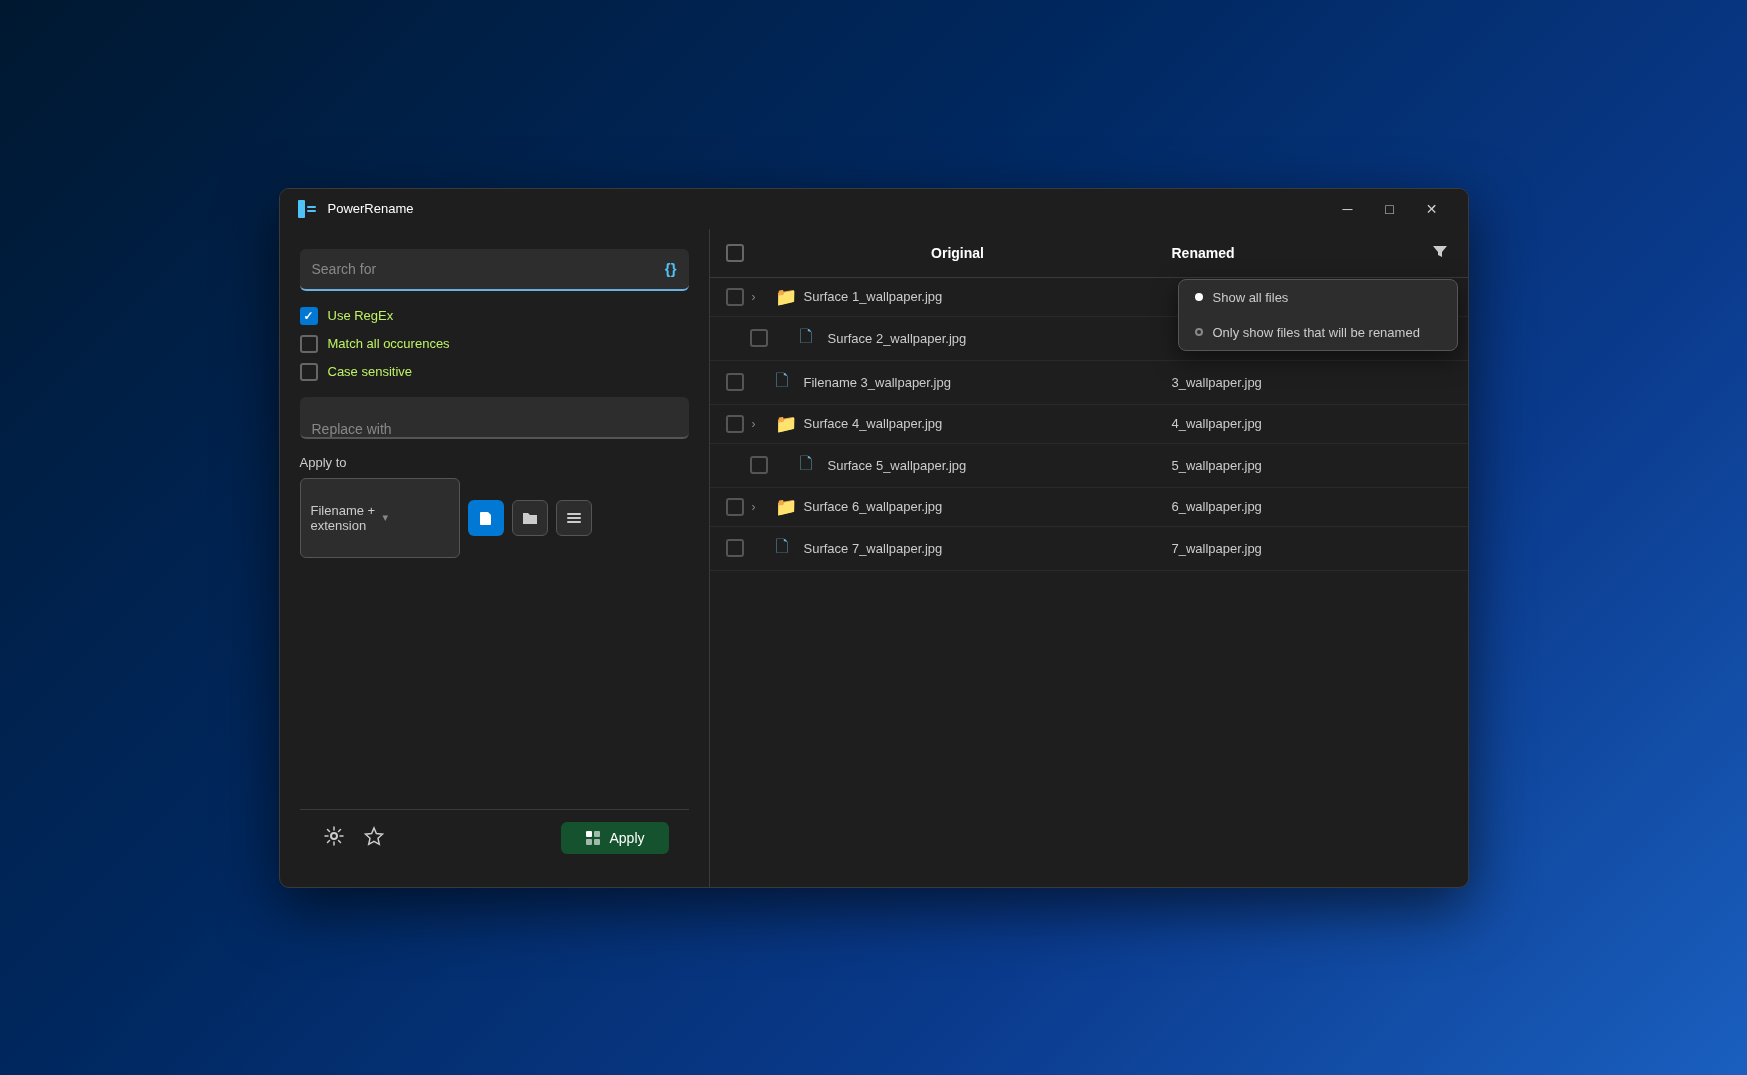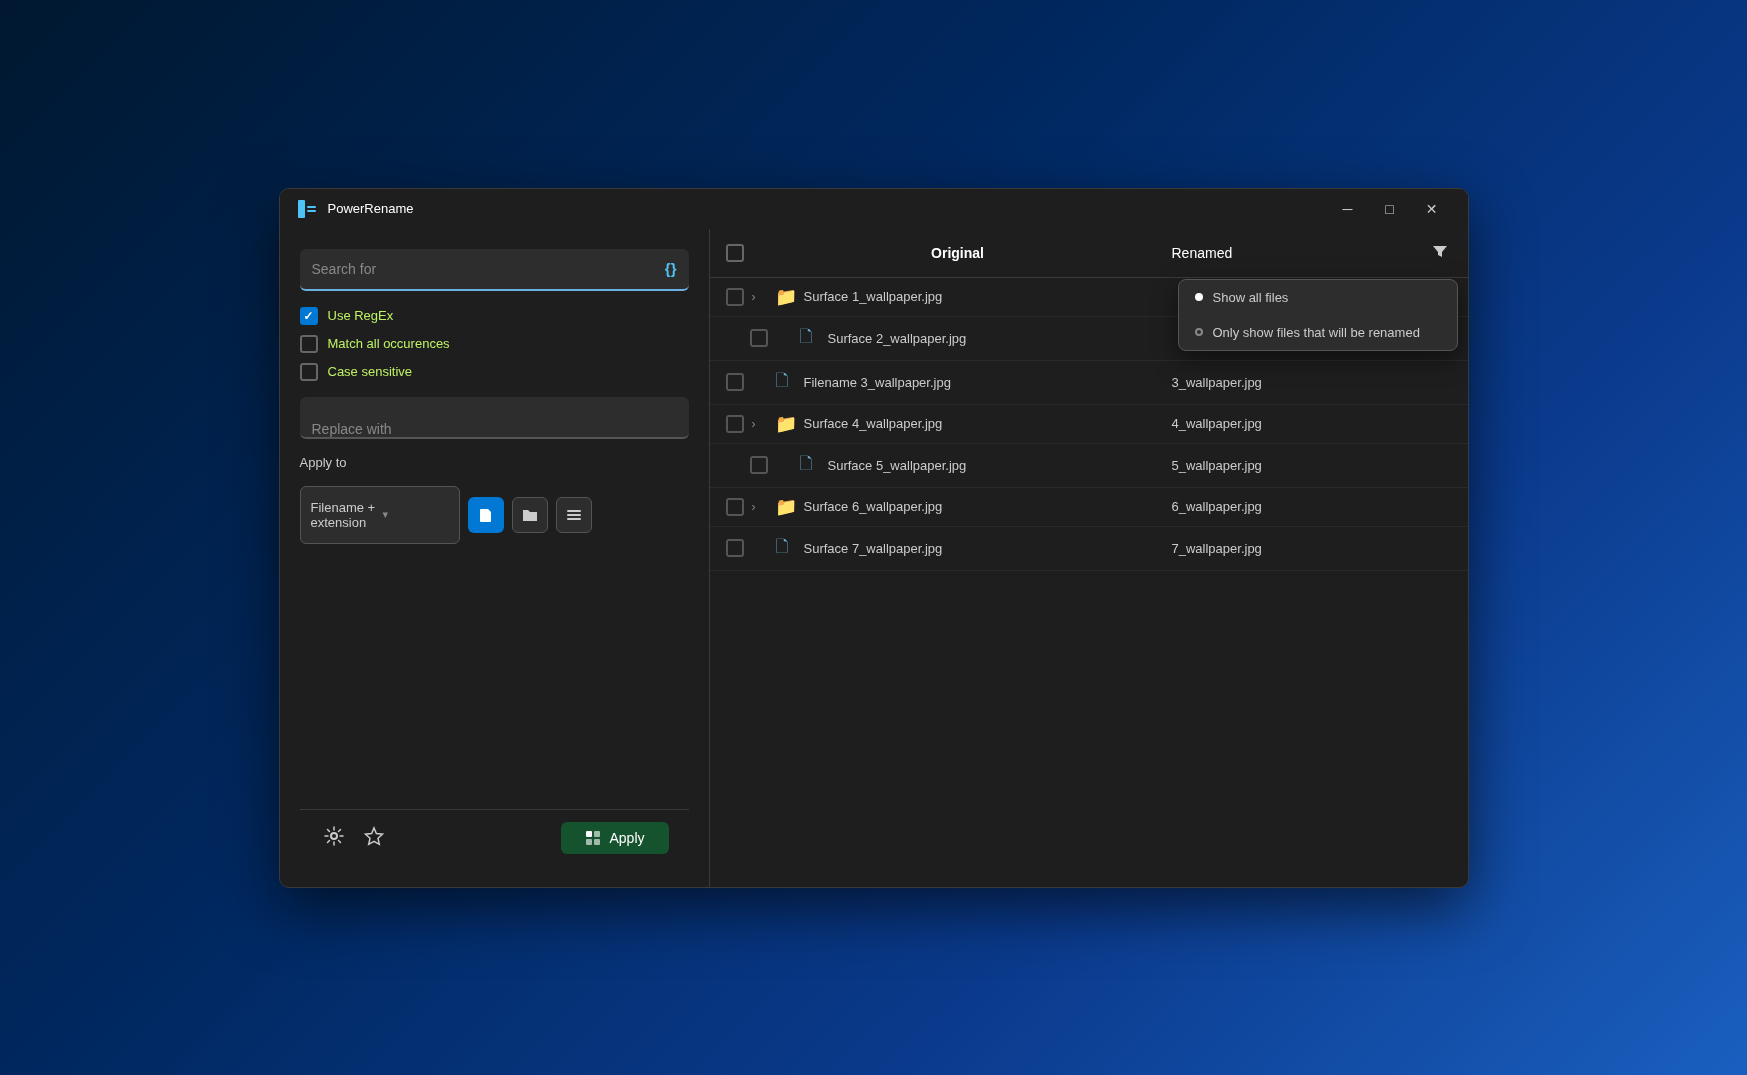--- a/index.html
+++ b/index.html
@@ -162,38 +162,38 @@
       font-size: 12px;
       font-weight: bold;
     }
     .checkbox-label {
       color: #bef264;
       font-size: 13px;
     }
     .apply-to-section {
       display: flex;
       flex-direction: column;
-      gap: 16px;
+      gap: 8px;
     }
     .section-label {
       color: #cccccc;
       font-size: 13px;
     }
     .apply-to-row {
       display: flex;
       align-items: center;
       gap: 8px;
     }
     .dropdown {
       background: #2d2d2d;
       border: 1px solid #555;
       border-radius: 6px;
       color: #cccccc;
       font-size: 13px;
-      padding: 13px 10px;
+      padding: 24px 10px;
       display: flex;
       align-items: center;
       gap: 6px;
       cursor: pointer;
       min-width: 160px;
     }
     .dropdown span { flex: 1; }
     .dropdown-arrow { color: #888; font-size: 11px; }
     .icon-btn {
       width: 36px;
@@ -290,21 +290,21 @@
       flex: 1;
       color: #ffffff;
       font-size: 14px;
       font-weight: 600;
       text-align: center;
     }
     .col-renamed {
       width: 280px;
       color: #ffffff;
       font-size: 14px;
-      font-weight: 400;
+      font-weight: 700;
       display: flex;
       align-items: center;
       justify-content: space-between;
     }
     .filter-btn {
       background: none;
       border: none;
       color: #cccccc;
       font-size: 16px;
       cursor: pointer;

